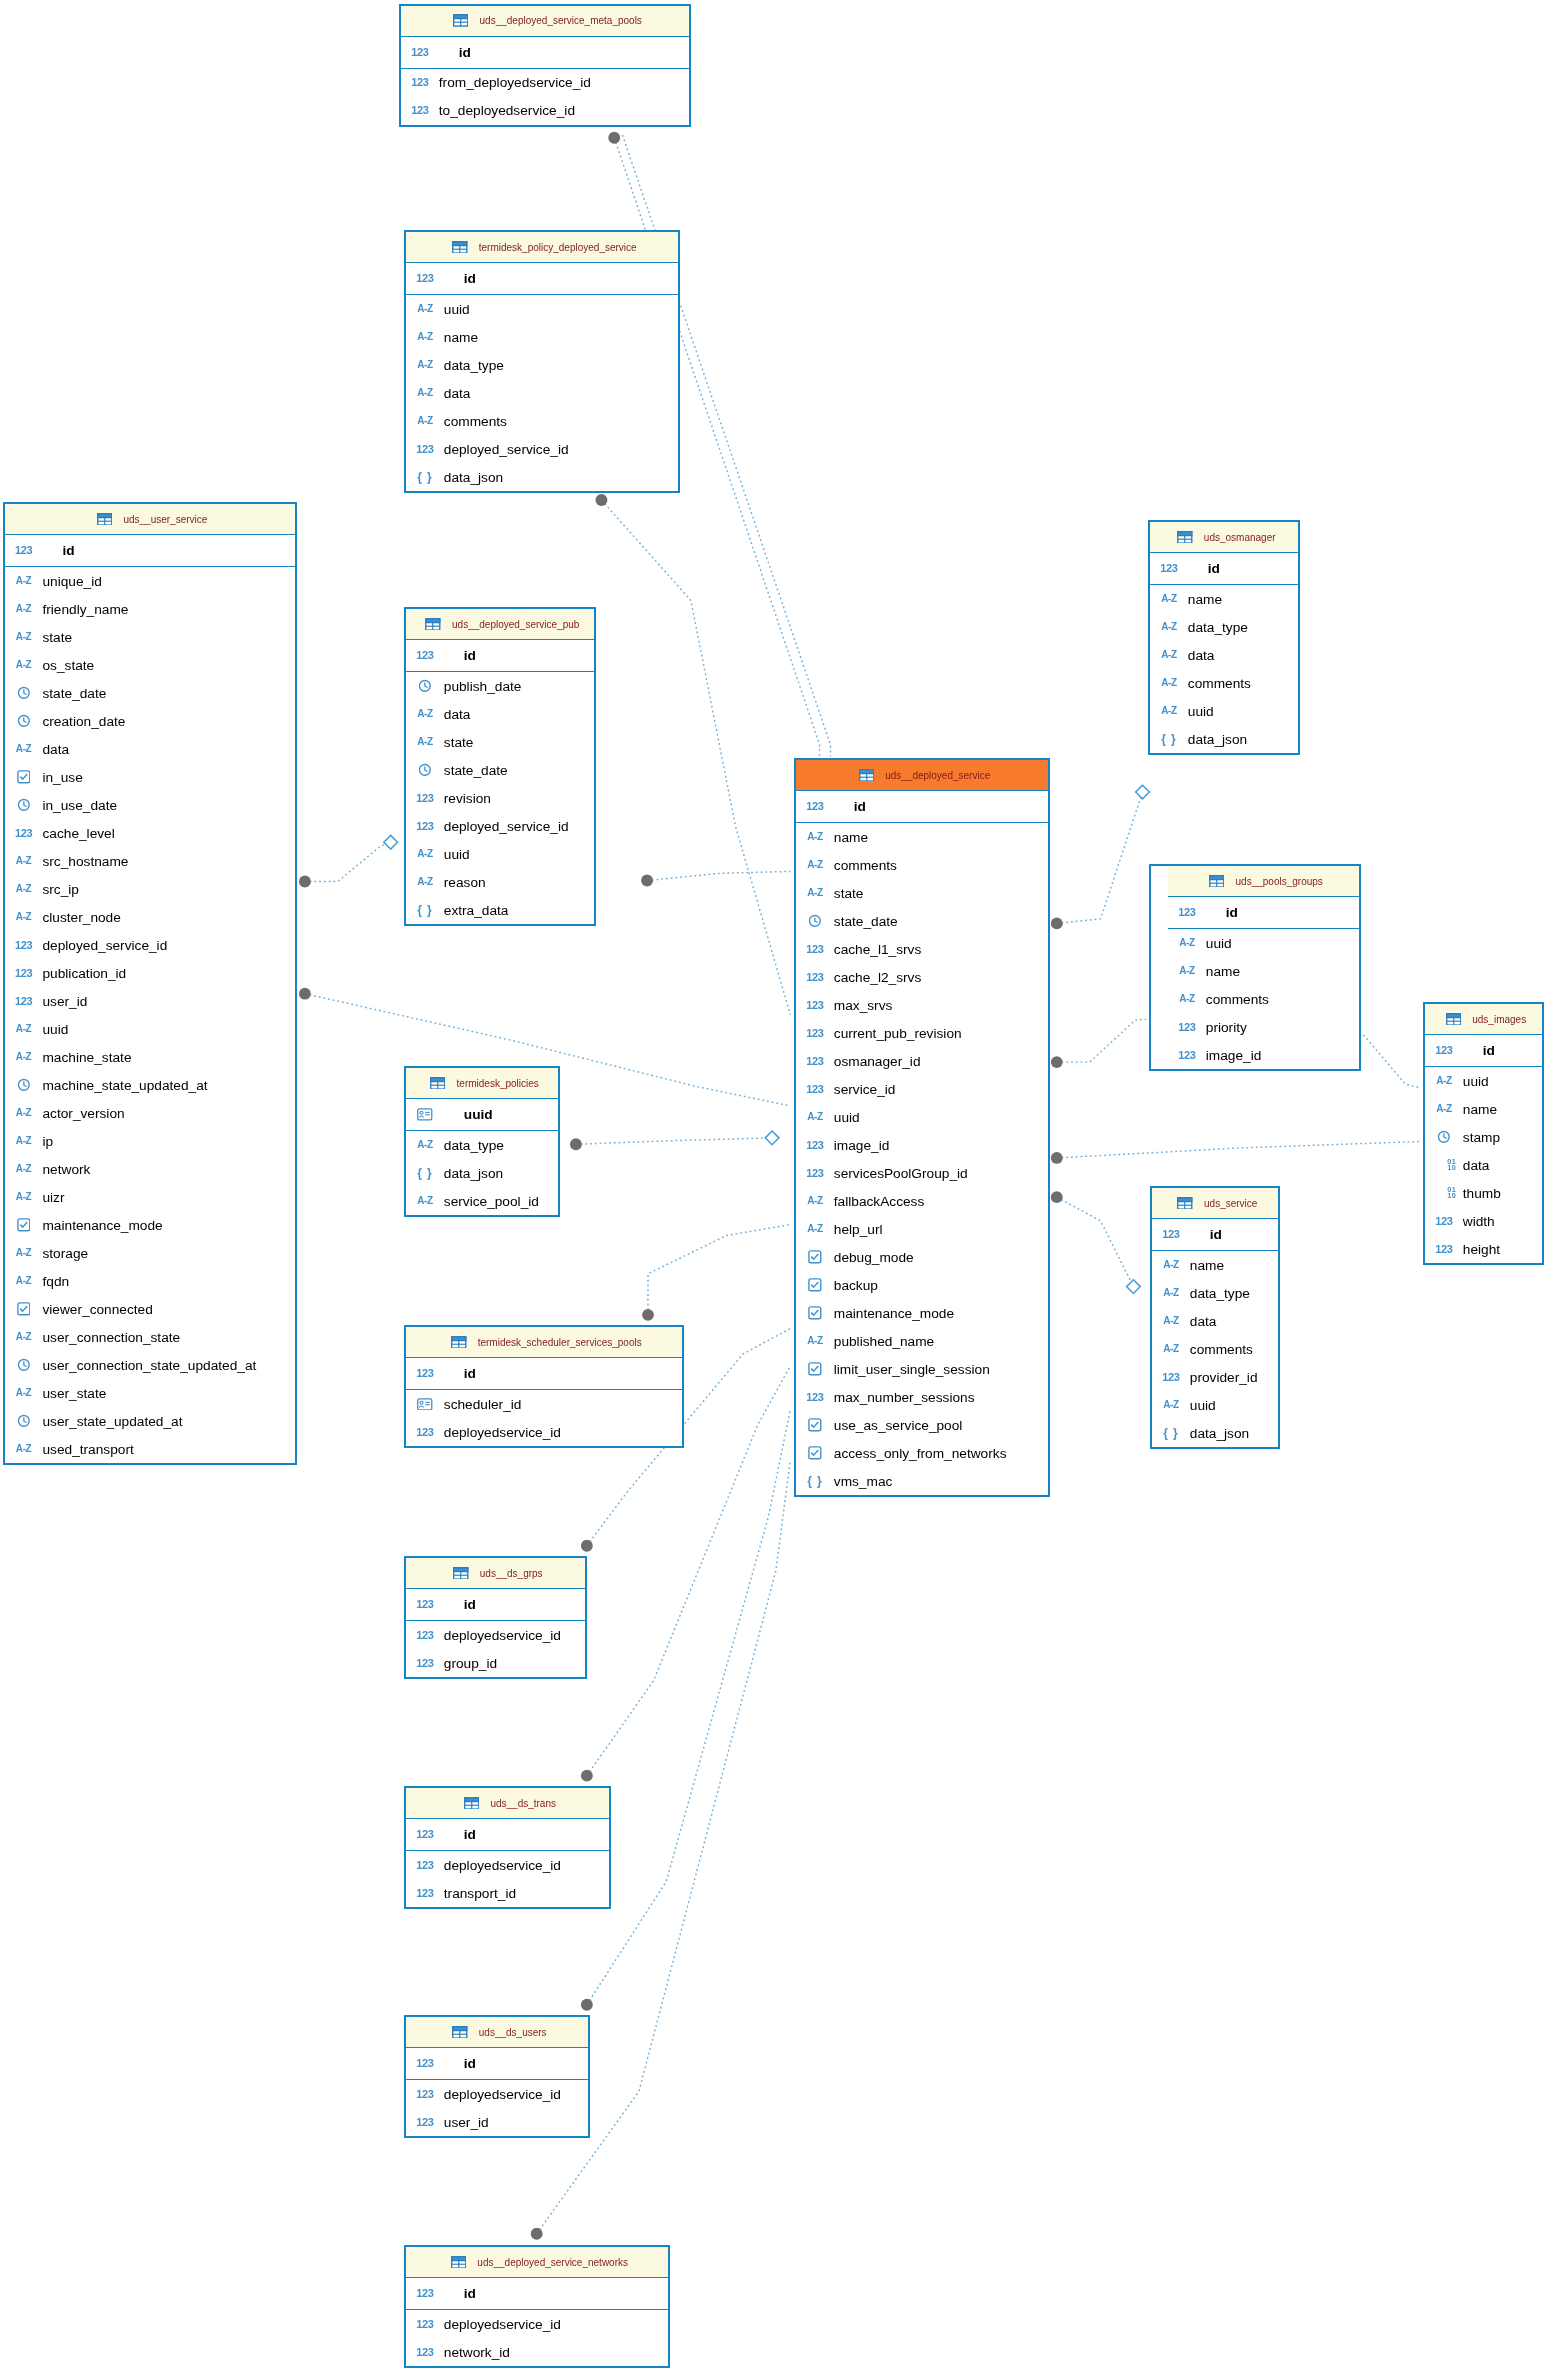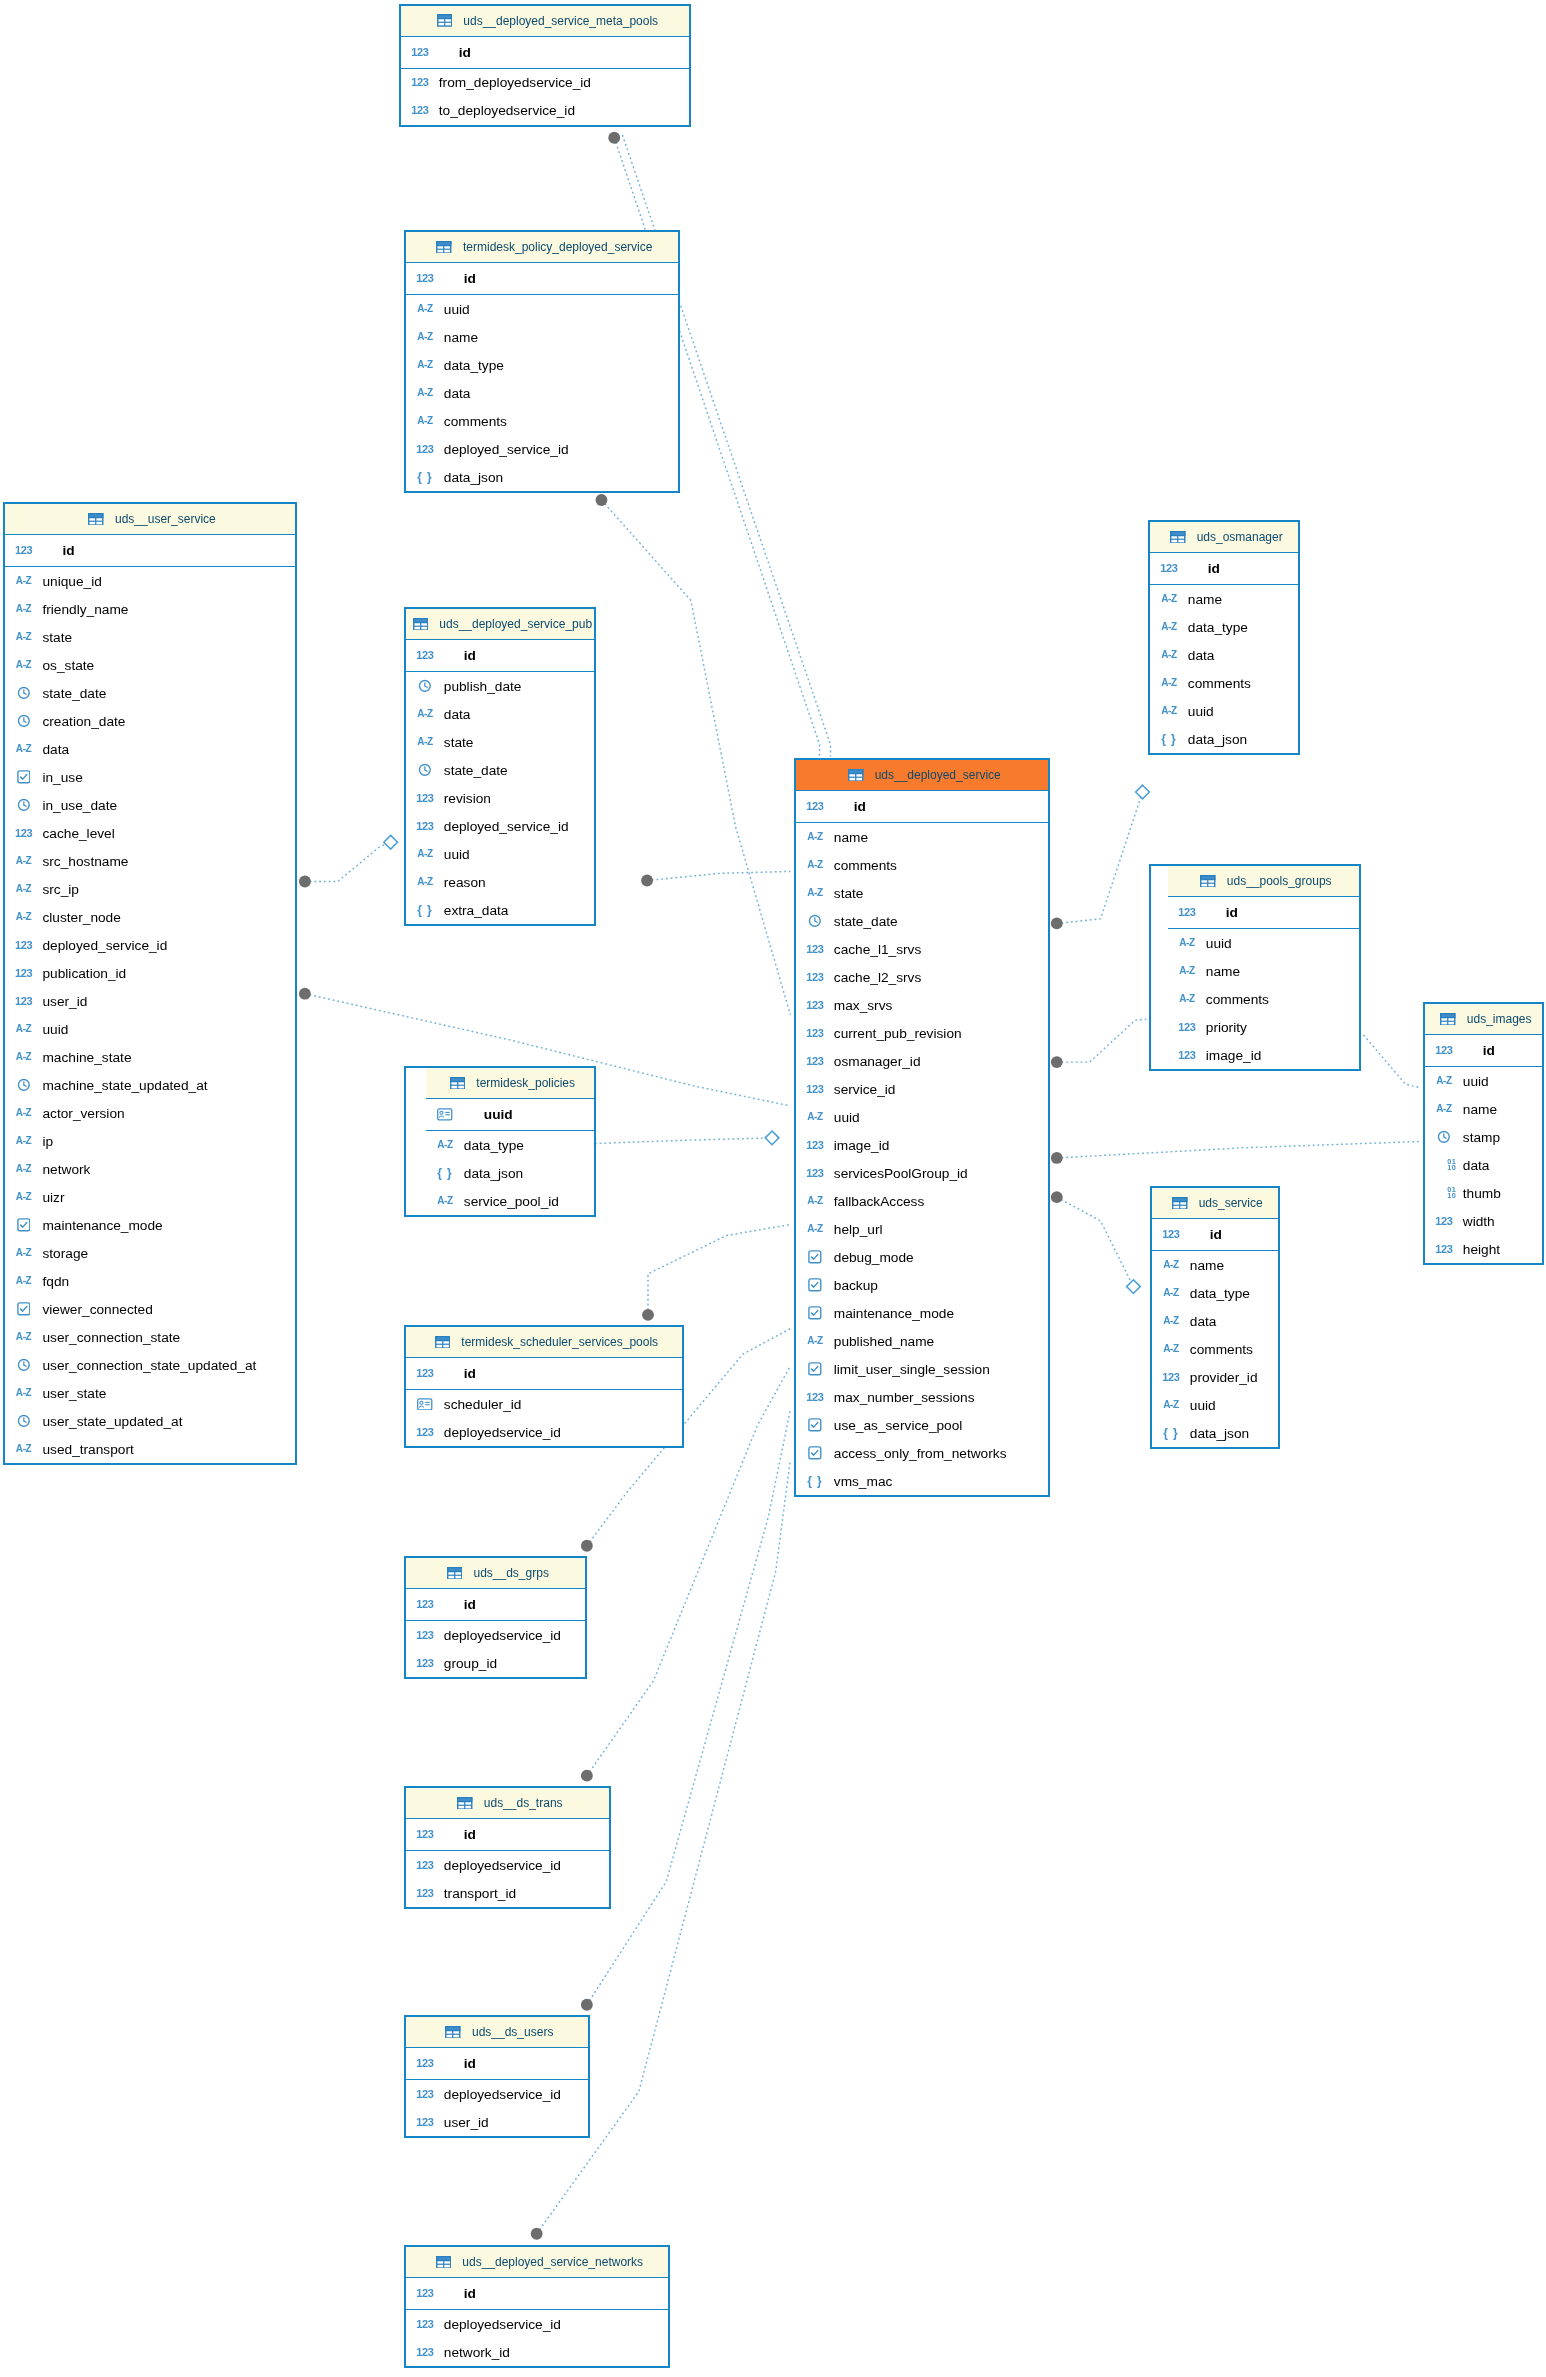--- a/index.html
+++ b/index.html
@@ -16,21 +16,21 @@
   .table-card{
     position:absolute;z-index:1;background:#fff;
     border:2.7px solid var(--b);box-sizing:border-box;font-size:13.7px;
   }
   .t-header{
     display:flex;align-items:center;justify-content:center;gap:6.4px;
     height:30px;background:var(--hdr);border-bottom:1.8px solid var(--b);
     padding:0 7.3px;white-space:nowrap;overflow:hidden;
   }
   .table-card.accent .t-header{background:var(--hdr-accent);}
-  .t-title{font-size:12px;color:#0c4a6e;}
+  .t-title{font-size:10px;color:#7f1d1d;}
   .t-pk{border-bottom:1.8px solid var(--b);}
   .row{display:flex;align-items:center;height:28px;padding:0 7.3px 0 6.4px;gap:6.4px;white-space:nowrap;}
   .t-pk .row{height:31px;}
   .t-pk .colname{font-weight:bold;margin-left:20px;}
   .colname{font-size:13.7px;color:#000;}
   .cicon{
     width:25px;min-width:25px;display:flex;justify-content:center;align-items:center;
     color:var(--icon);flex:none;line-height:1;
   }
   .numeric-icon{font-size:11px;font-weight:600;letter-spacing:-0.4px;}
@@ -763,21 +763,21 @@
         <div class="row">
           <span class="cicon text-icon">A-Z</span>
           <span class="colname">uuid</span>
         </div>
         <div class="row">
           <span class="cicon json-icon">{ }</span>
           <span class="colname">data_json</span>
         </div>
       </div>
     </div>
-    <div class="table-card" style="left: 404px; top: 1066px; width: 192px; padding-left: 20px;">
+    <div class="table-card" style="left: 404px; top: 1066px; width: 156px;">
       <div class="t-header">
         <span class="cicon table-icon">
           <svg width="15.5" height="12.8" viewBox="0 0 17 14">
             <rect x="0.8" y="0.8" width="15.4" height="12.4" fill="#fff" stroke="#2a7fc0" stroke-width="1.5"></rect>
             <rect x="0.8" y="0.8" width="15.4" height="4.2" fill="#3f8fcb" stroke="#2a7fc0" stroke-width="1.5"></rect>
             <line x1="8.5" y1="5" x2="8.5" y2="13.2" stroke="#2a7fc0" stroke-width="1.3"></line>
             <line x1="0.8" y1="9" x2="16.2" y2="9" stroke="#2a7fc0" stroke-width="1.3"></line>
           </svg>
         </span>
         <span class="t-title">termidesk_policies</span>

